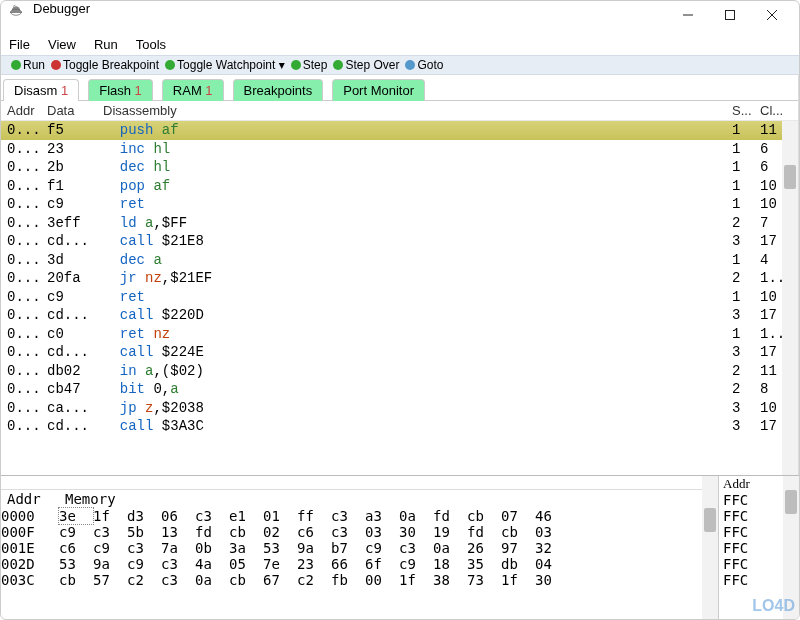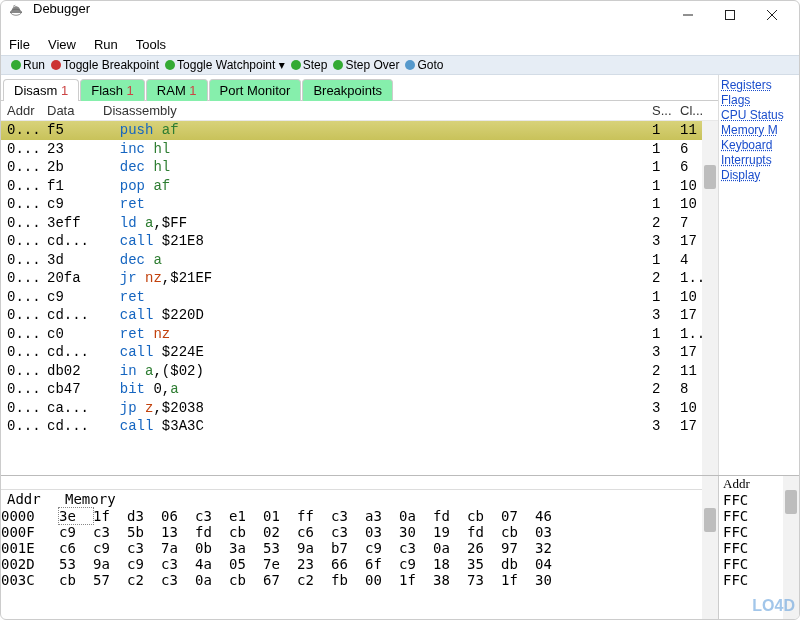--- a/index.html
+++ b/index.html
@@ -10,21 +10,21 @@
 .titlebar .spacer { flex: 1; }
 .winbtn { width: 42px; height: 28px; display: flex; align-items: center; justify-content: center; }
 .winbtn svg { width: 12px; height: 12px; }
 .menubar { height: 22px; display: flex; align-items: center; padding: 0 8px; gap: 18px; }
 .menubar span { }
 .toolbar { height: 20px; border-top: 1px solid #d3dce6; border-bottom: 1px solid #d3dce6; background: #e6edf5; display: flex; align-items: center; padding: 0 4px; font-size: 12px; overflow: hidden; }
 .toolbar .tbtn { display: flex; align-items: center; white-space: nowrap; }
 .toolbar .tico { display: inline-block; width: 10px; height: 10px; margin-right: 2px; margin-left: 6px; border-radius: 50%; }
 .main { display: flex; height: 400px; }
 .leftpane { flex: 1; display: flex; flex-direction: column; border-right: 1px solid #ddd; }
-.tabstrip { height: 26px; display: flex; align-items: flex-end; border-bottom: 1px solid #ccc; padding: 0 2px; gap: 0; }
+.tabstrip { height: 26px; display: flex; align-items: flex-end; border-bottom: 1px solid #ccc; padding: 0 2px; gap: 8px; }
 .tab { padding: 3px 10px; border: 1px solid #ccc; border-bottom: none; border-top-left-radius: 4px; border-top-right-radius: 4px; margin-right: 1px; background: #86efac; position: relative; top: 1px; font-size: 13px; white-space: nowrap; }
 .tab.active { background: #fff; }
 .tab .num { color: #c44; }
 .disasm-header { display: flex; padding: 2px 6px; font-size: 13px; color: #333; border-bottom: 1px solid #e8e8e8; }
 .col-addr { width: 40px; }
 .col-data { width: 56px; }
 .col-dis { flex: 1; }
 .col-s { width: 28px; }
 .col-c { width: 32px; }
 .disasm-body { flex: 1; overflow: hidden; font-family: Consolas, "Courier New", monospace; font-size: 14px; position: relative; }
@@ -112,22 +112,22 @@
       <span>Goto</span>
     </span>
 </div>
 
 <div class="main">
   <div class="leftpane">
     <div class="tabstrip" id="tabstrip">
         <div class="tab active">Disasm<span class="num"> 1</span></div>
         <div class="tab">Flash<span class="num"> 1</span></div>
         <div class="tab">RAM<span class="num"> 1</span></div>
+        <div class="tab">Breakpoints</div>
         <div class="tab">Port Monitor</div>
-        <div class="tab">Breakpoints</div>
       </div>
     <div class="disasm-header">
       <div class="col-addr">Addr</div>
       <div class="col-data">Data</div>
       <div class="col-dis">Disassembly</div>
       <div class="col-s">S...</div>
       <div class="col-c">Cl...</div>
     </div>
     <div class="disasm-body" id="disasm-body">
       <div class="drow hl">
@@ -247,29 +247,20 @@
           <div class="col-data">cd...</div>
           <div class="col-dis">&nbsp;&nbsp;<span class="mnemonic">call</span> <span class="">$3A3C</span></div>
           <div class="col-s">3</div>
           <div class="col-c">17</div>
         </div>
         <div class="vscroll">
           <div class="thumb" style="top:44px"></div>
         </div>
     </div>
   </div>
-  <div class="sidepanel" id="sidepanel">
-      <a href="#">Registers</a>
-      <a href="#">Flags</a>
-      <a href="#">CPU Status</a>
-      <a href="#">Memory M</a>
-      <a href="#">Keyboard</a>
-      <a href="#">Interrupts</a>
-      <a href="#">Display</a>
-    </div>
 </div>
 
 <div class="bottom">
   <div class="mempane">
     <div style="height:14px;border-bottom:1px solid #ddd"></div>
     <div class="memheader">
       <div class="mh-addr">Addr</div>
       <div>Memory</div>
     </div>
     <div id="memrows">

